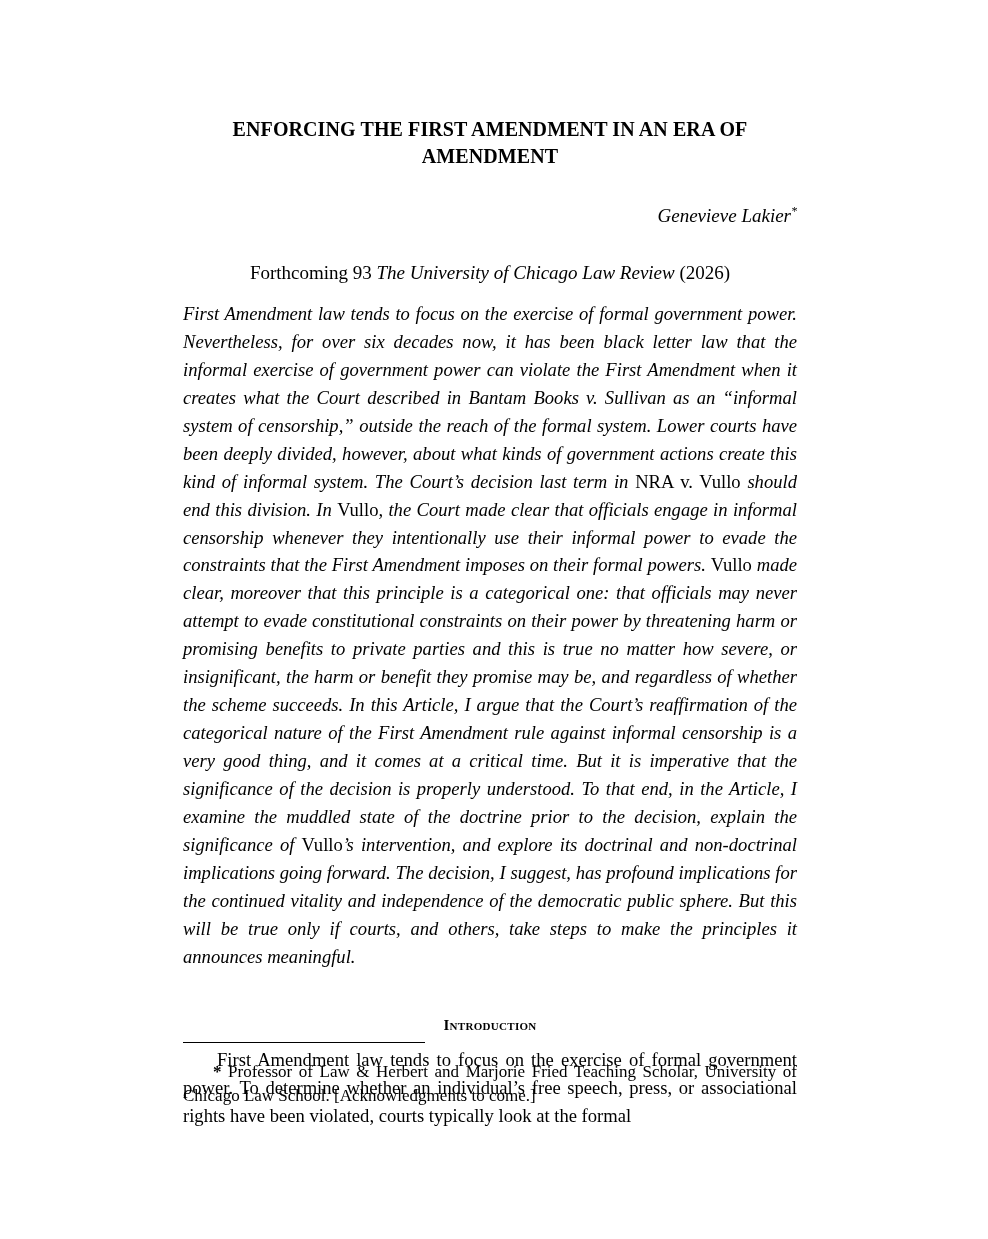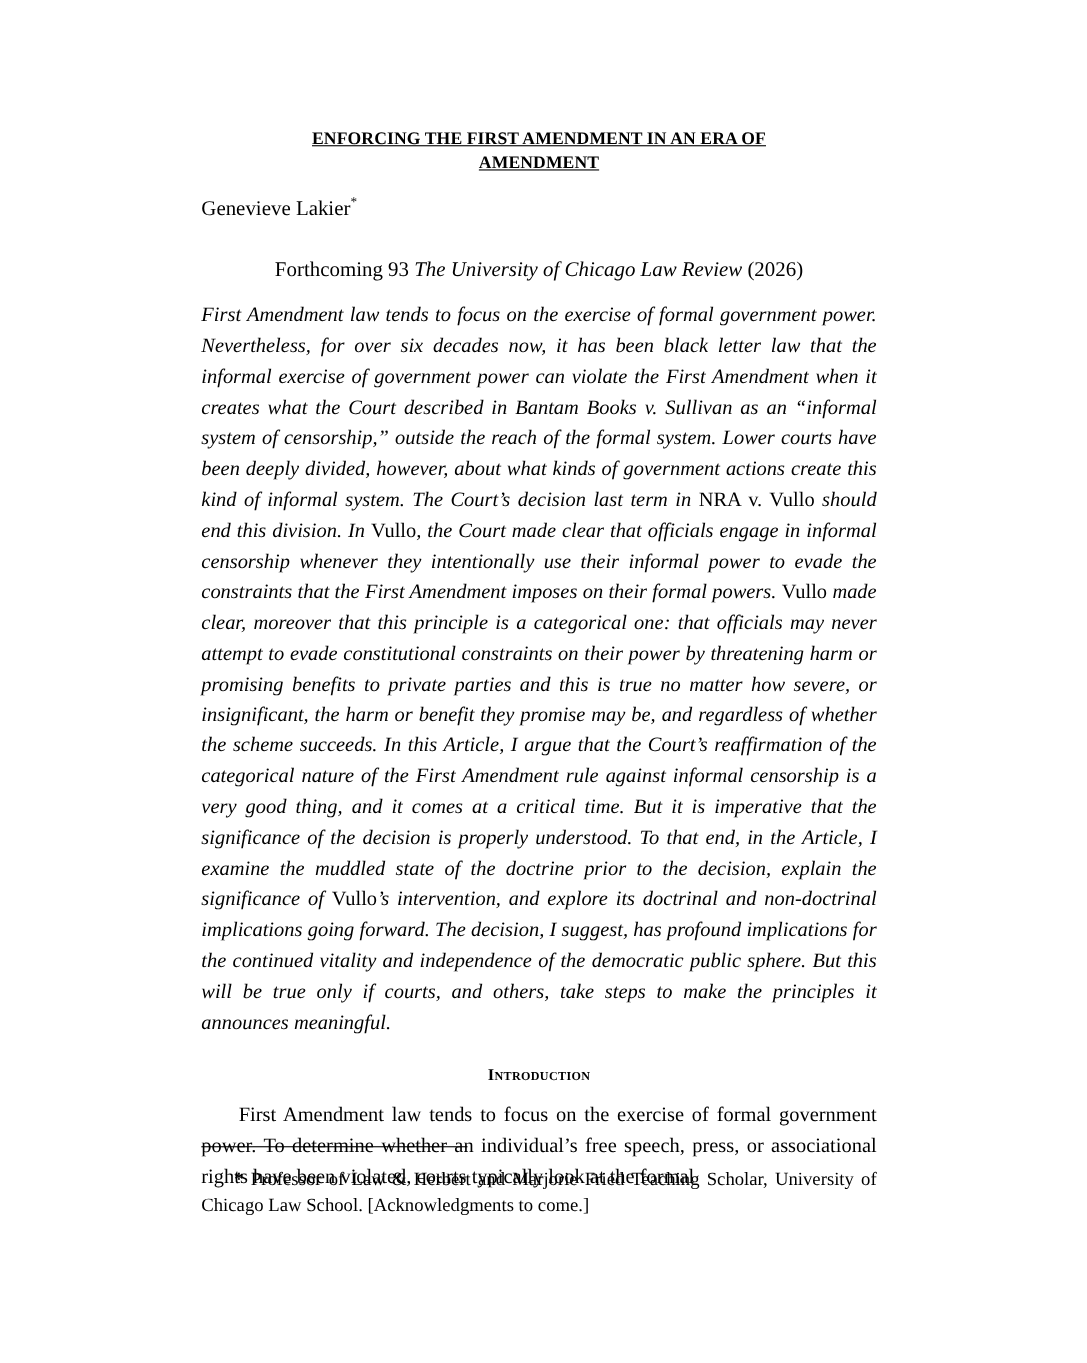--- a/index.html
+++ b/index.html
@@ -23,32 +23,32 @@
   .column {
     position: absolute;
     left: 183px;
     top: 0;
     width: 614px;
   }
 
   
   .title {
     margin-top: 116px;
-    font-size: 16px;
+    font-size: 20px;
     font-weight: bold;
     text-align: center;
     line-height: 1.36;
     letter-spacing: 0.1px;
-    text-decoration: underline;
   }
   .author {
-    margin-top: 18px;
+    margin-top: 34px;
     font-size: 19px;
-    text-align: left;
+    text-align: right;
     line-height: 1.3;
+    font-style: italic;
   }
   .author .star {
     font-size: 12px;
     vertical-align: super;
     line-height: 0;
   }
   .journal {
     margin-top: 32px;
     font-size: 19px;
     text-align: center;
@@ -58,21 +58,21 @@
 
   
   .heading {
     text-align: center;
     font-weight: bold;
     font-size: 15px;
     font-variant: small-caps;
     letter-spacing: 0.3px;
   }
   .heading-abstract { margin-top: 48px; }
-  .heading-intro { margin-top: 26px; }
+  .heading-intro { margin-top: 46px; }
 
   
   .abstract {
     margin-top: 14px;
     font-size: 18.6px;
     font-style: italic;
     text-align: justify;
     text-justify: inter-word;
     line-height: 1.505;
     hyphens: none;

